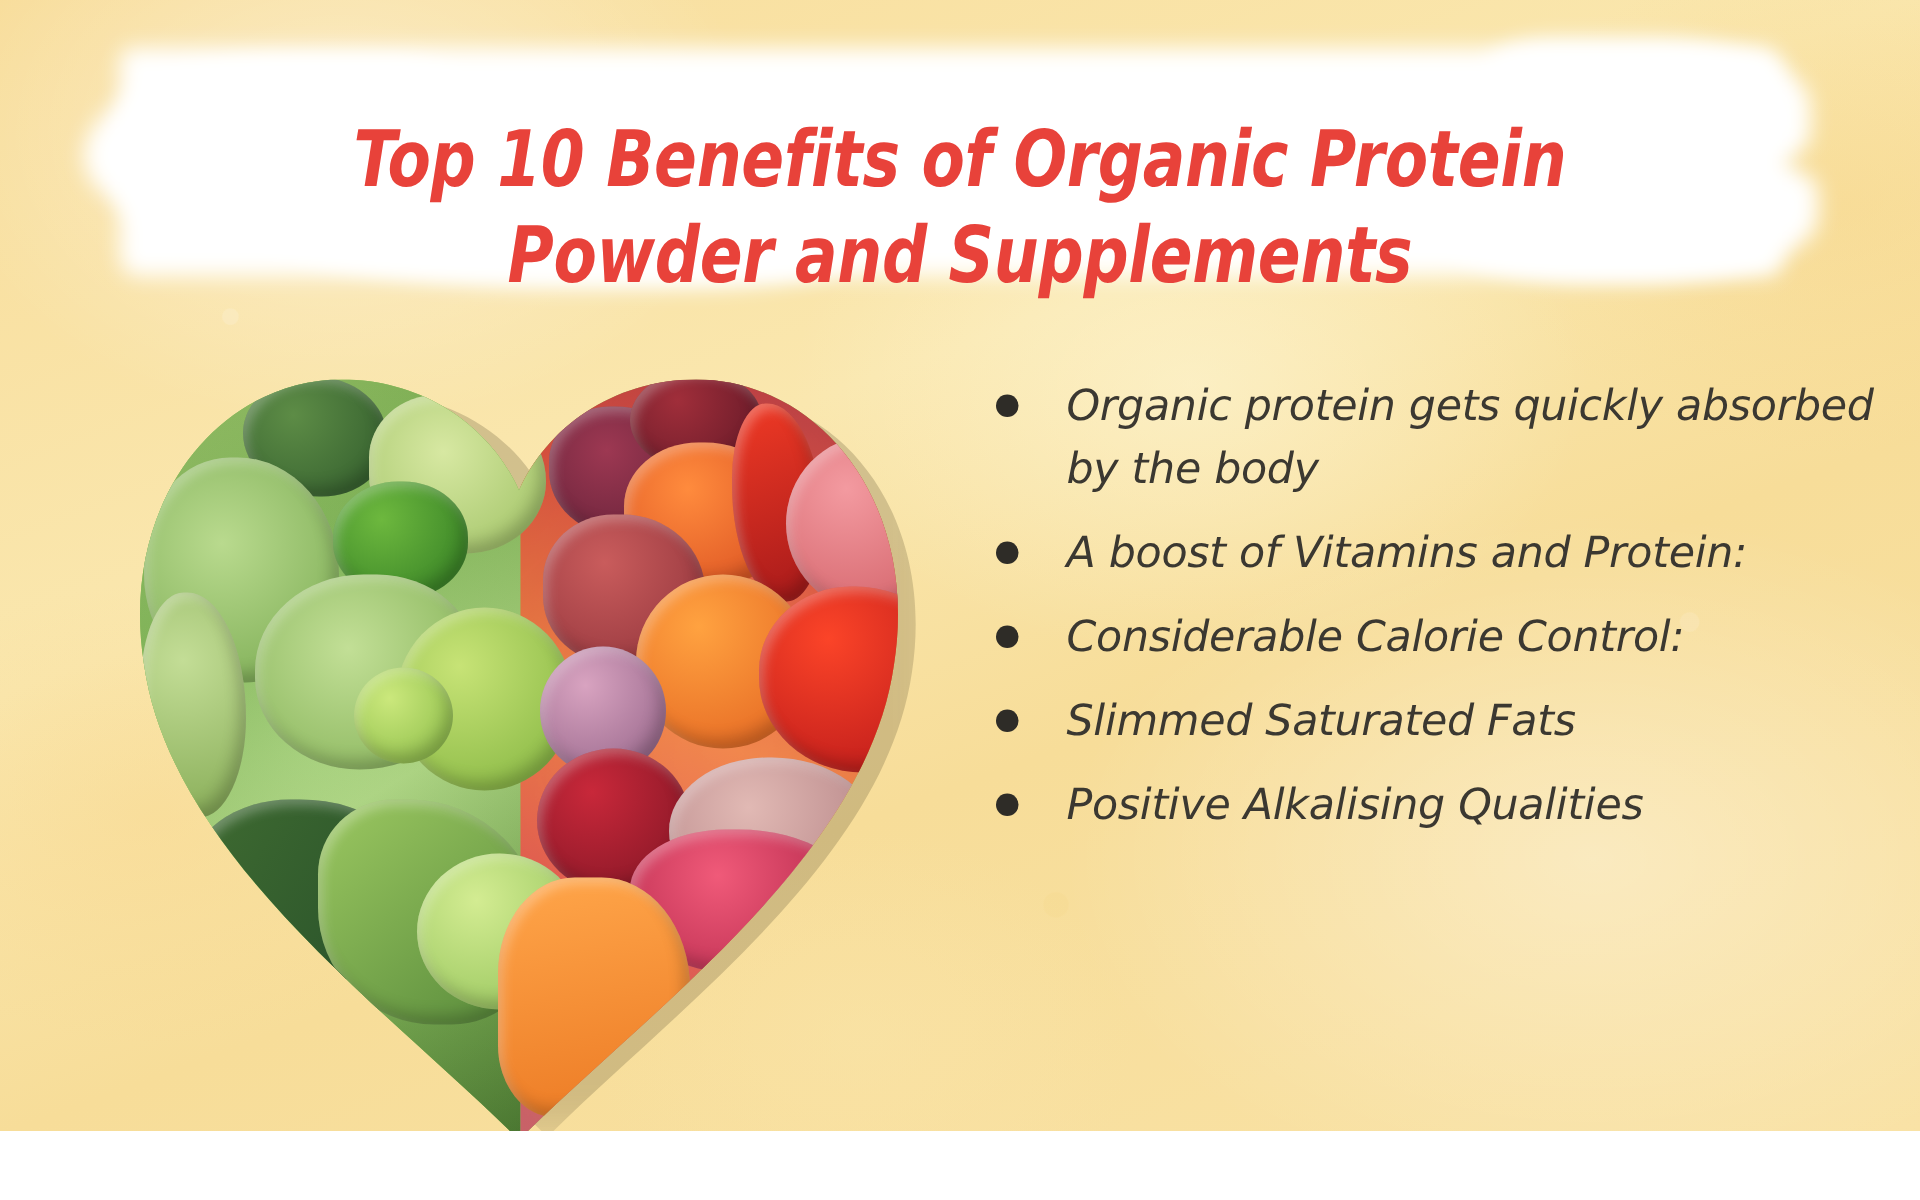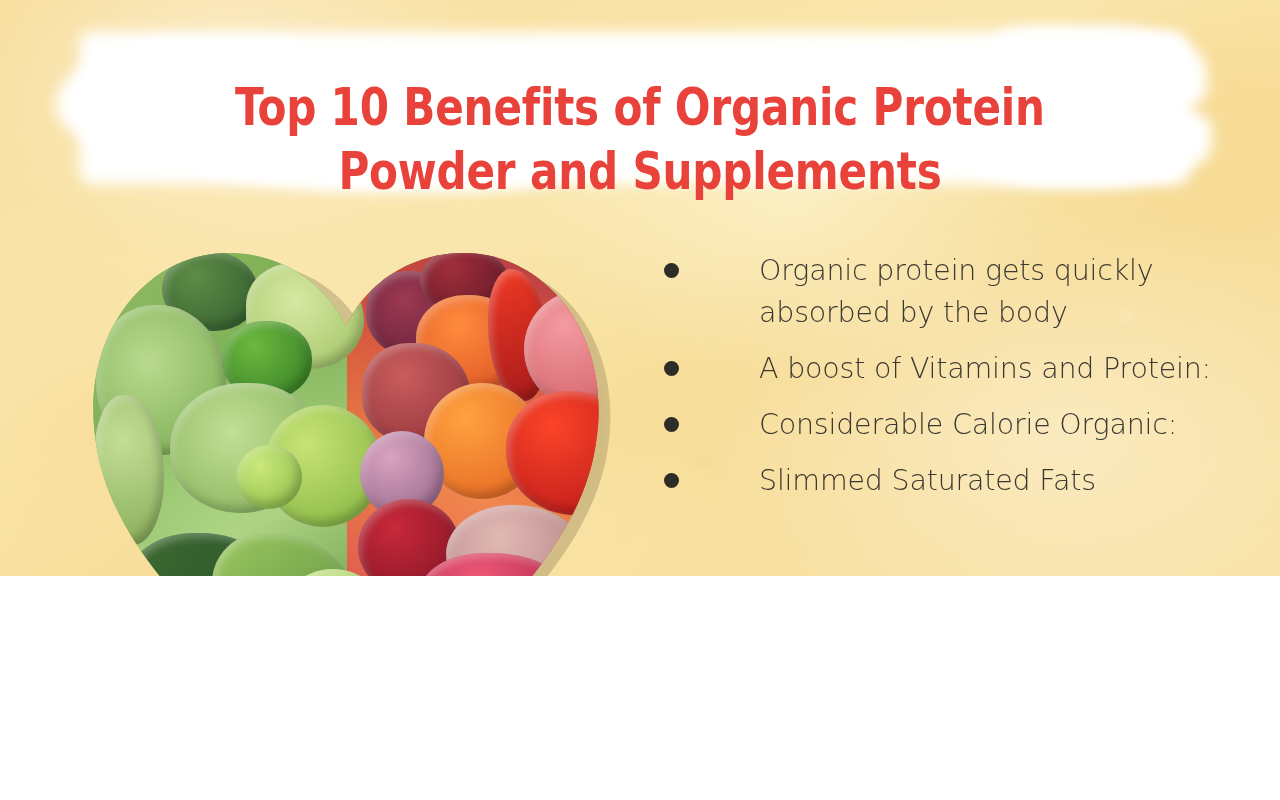--- a/index.html
+++ b/index.html
@@ -9,23 +9,24 @@
   body {
     width: 1280px;
     height: 800px;
     overflow: hidden;
     font-family: "Liberation Sans", sans-serif;
   }
 
   #poster {
     position: relative;
     width: 1280px;
-    height: 576px;
+    height: 754px;
     overflow: hidden;
     background-color: #f9e3a4;
+    font-style: italic;
   }
 
   
   .bg-base {
     position: absolute;
     inset: 0;
     background:
       radial-gradient(ellipse 420px 300px at 18% 12%, rgba(255,255,255,0.40), rgba(255,255,255,0) 65%),
       radial-gradient(ellipse 520px 340px at 83% 76%, rgba(255,255,255,0.34), rgba(255,255,255,0) 68%),
       radial-gradient(ellipse 380px 260px at 62% 34%, rgba(255,252,228,0.45), rgba(255,255,255,0) 70%),
@@ -170,21 +171,20 @@
   .bullets {
     position: absolute;
     left: 664px;
     top: 250px;
     width: 590px;
   }
   .bullet-row {
     display: flex;
     align-items: flex-start;
     margin-bottom: 14px;
-    gap: 48px;
   }
   .bullet-dot {
     flex: 0 0 auto;
     width: 15px;
     height: 15px;
     border-radius: 50%;
     background: #2e2c27;
     margin-top: 13px;
     margin-right: 32px;
   }
@@ -256,21 +256,25 @@
     <div class="bullet-row">
       <span class="bullet-dot"></span>
       <span class="bullet-text">Organic protein gets quickly absorbed by the body</span>
     </div>
     <div class="bullet-row">
       <span class="bullet-dot"></span>
       <span class="bullet-text">A boost of Vitamins and Protein:</span>
     </div>
     <div class="bullet-row">
       <span class="bullet-dot"></span>
-      <span class="bullet-text">Considerable Calorie Organic:</span>
+      <span class="bullet-text">Considerable Calorie Control:</span>
     </div>
     <div class="bullet-row gap-before">
       <span class="bullet-dot"></span>
       <span class="bullet-text">Slimmed Saturated Fats</span>
     </div>
+    <div class="bullet-row">
+      <span class="bullet-dot"></span>
+      <span class="bullet-text">Positive Alkalising Qualities</span>
+    </div>
   </div>
 
 </div>
 
 </body></html>

